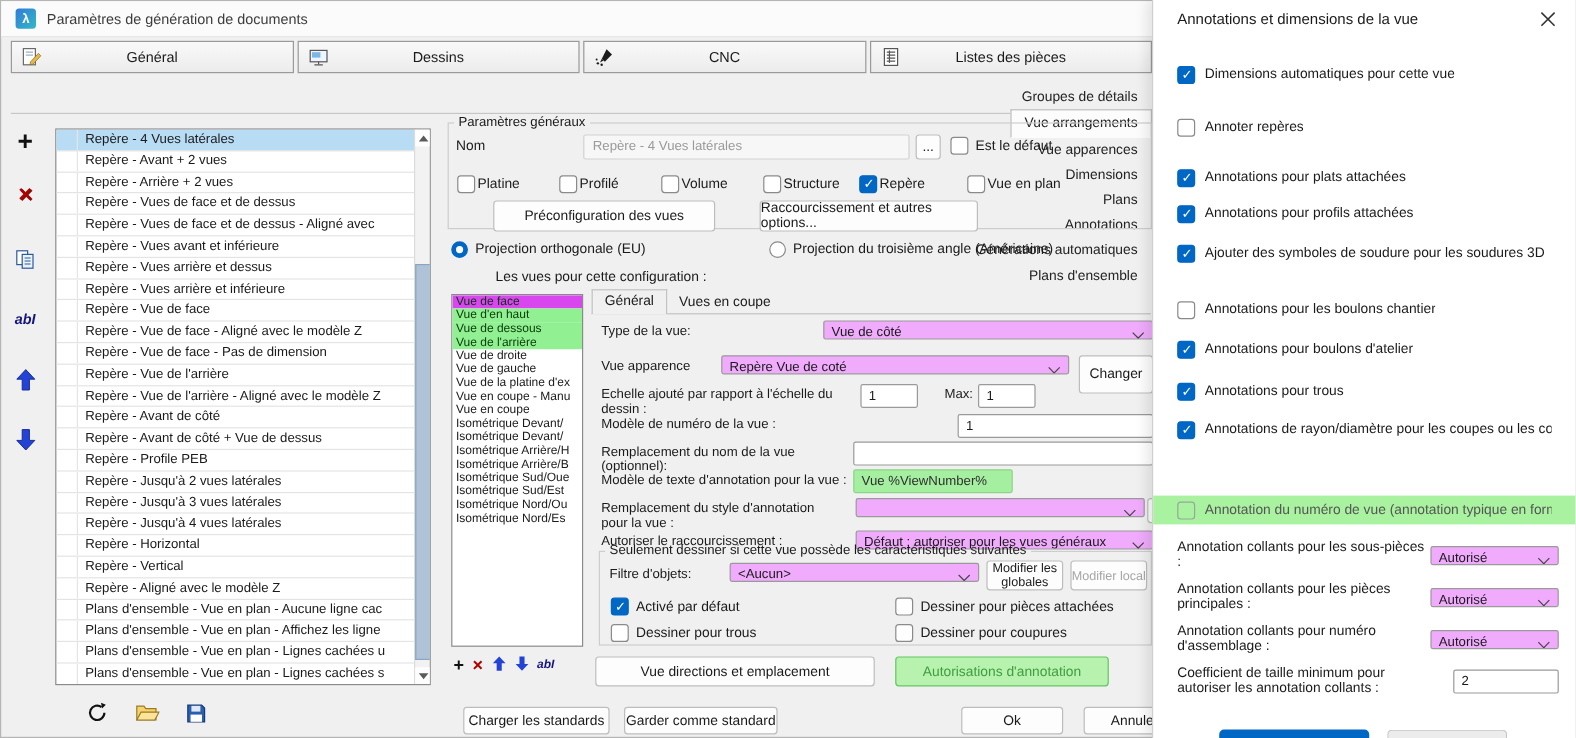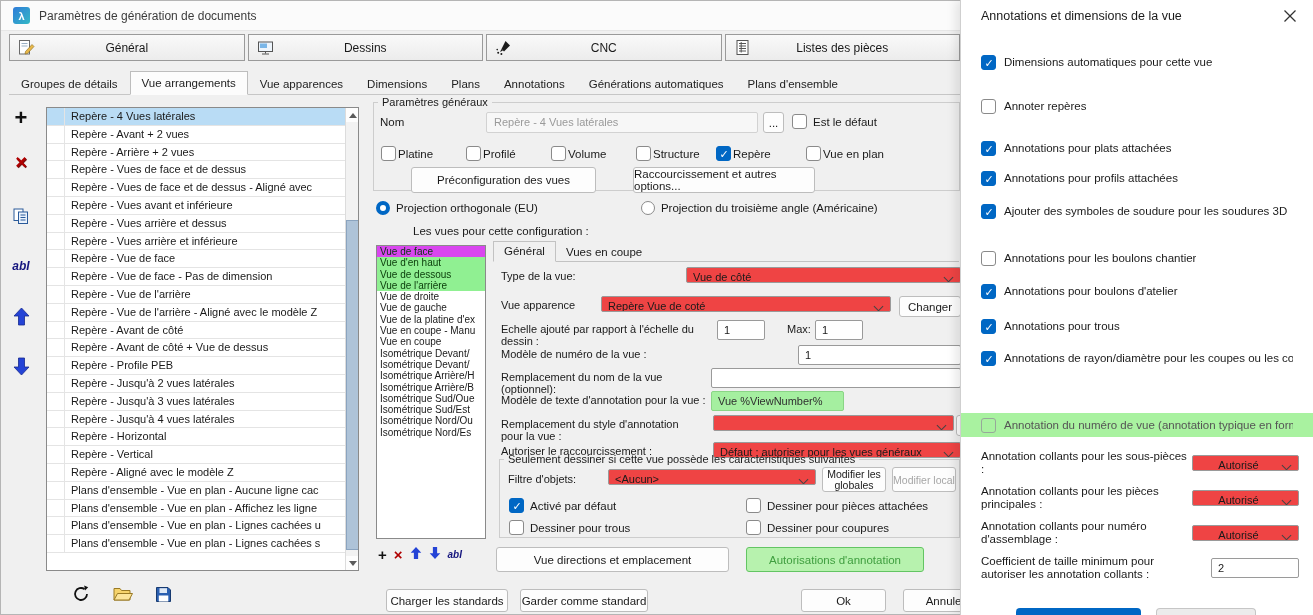--- a/index.html
+++ b/index.html
@@ -10,21 +10,21 @@
   
   .dialog { position:absolute; left:0; top:0; width:967px; height:615px; background:#f0f0f0; border:1px solid #b5b5b5; }
   .titlebar { position:absolute; left:0; top:0; width:100%; height:30px; background:#fbfbfb; border-bottom:1px solid #e6e6e6; display:flex; align-items:center; padding-left:12px; gap:9px; }
   .app-icon { width:17px; height:17px; border-radius:3px; background:linear-gradient(135deg,#2f7bd9 0%,#33b9c5 100%); color:#fff; font-size:11px; font-weight:bold; display:flex; align-items:center; justify-content:center; }
   .title-text { font-size:12px; color:#3c3c3c; }
 
   .main-tabs { position:absolute; left:8px; top:33px; width:951px; height:27px; display:flex; gap:3px; }
   .main-tab { flex:1; position:relative; border:1px solid #9a9a9a; background:linear-gradient(#f9f9f9,#ececec); display:flex; align-items:center; justify-content:center; font-size:12px; }
   .main-tab .tabicon { position:absolute; left:8px; top:4px; }
 
-  .sub-tabs { position:absolute; left:8px; top:69px; width:951px; height:25px; display:flex; align-items:flex-end; border-bottom:1px solid #c6c6c6; }
+  .sub-tabs { position:absolute; left:8px; top:69px; width:951px; height:25px; display:flex; align-items:flex-end; border-bottom:1px solid #c6c6c6;flex-direction:column; }
   .sub-tab { padding:4px 11px 5px 11px; font-size:11.5px; color:#222; border:1px solid transparent; border-bottom:none; margin-bottom:-1px; background:transparent; }
   .sub-tab.active { background:#fcfcfc; border-color:#bdbdbd; border-bottom:1px solid #fcfcfc; padding-top:5px; }
 
   
   .ltool { position:absolute; width:28px; text-align:center; }
   .icon-plus { left:6px; top:104px; font-size:22px; font-weight:bold; color:#111; }
   .icon-del  { left:6px; top:150px; font-size:20px; font-weight:bold; color:#b00000; text-shadow:1px 1px 0 #7a1010; }
   .icon-copy { left:6px; top:206px; }
   .icon-ren  { left:6px; top:258px; font-size:12px; font-weight:bold; color:#15157e; font-style:italic; }
   .icon-up   { left:6px; top:306px; }
@@ -60,21 +60,21 @@
   .gp-cbs div:nth-of-type(3){left:177px} .gp-cbs div:nth-of-type(4){left:262px}
   .gp-cbs div:nth-of-type(5){left:342px} .gp-cbs div:nth-of-type(6){left:432px}
 
   
   .cb { width:15px; height:15px; border:1px solid #8a8a8a; border-radius:3px; background:#fff; flex:none; position:relative; }
   .checked .cb { background:#0067c4; border-color:#0067c4; }
   .checked .cb::after { content:"\2713"; position:absolute; left:2.5px; top:0; color:#fff; font-size:11px; line-height:14px; }
   .radio { width:14px; height:14px; border-radius:50%; border:1px solid #8a8a8a; background:#fff; flex:none; }
   .on .radio { border:4.5px solid #0067c4; }
   .btn { background:#fdfdfd; border:1px solid #bdbdbd; border-radius:3px; font-size:11.5px; display:flex; align-items:center; justify-content:center; position:absolute; }
-  .sel { position:absolute; height:16px; background:#ef4444; border:1px solid #9a9a9a; border-radius:2px; font-size:11px; line-height:19px; padding:0 20px 0 6px; white-space:nowrap; overflow:hidden; }
+  .sel { position:absolute; height:16px; background:#f0abfc; border:1px solid #9a9a9a; border-radius:2px; font-size:11px; line-height:19px; padding:0 20px 0 6px; white-space:nowrap; overflow:hidden; }
   .sel::after { content:""; position:absolute; right:8px; top:6px; width:6px; height:6px; border-right:1.4px solid #444; border-bottom:1.4px solid #444; transform:rotate(45deg); }
   .inp { position:absolute; height:20px; background:#fff; border:1px solid #9a9a9a; border-radius:2px; font-size:11px; line-height:18px; padding:0 6px; }
 
   .mid-btn1 { left:410px; top:166px; width:185px; height:26px; }
   .mid-btn2 { left:632px; top:166px; width:182px; height:26px; }
   .radios { position:absolute; left:375px; top:200px; display:flex; }
   .radio-item { display:flex; gap:6px; align-items:center; font-size:11.5px; }
   .radio-item:nth-child(2) { margin-left:103px; }
   .views-heading { position:absolute; left:372px; top:224px; font-size:11.5px;padding-left:40px; }
 
@@ -126,21 +126,21 @@
   .rp-checks div:nth-of-type(3){margin-top:22px} .rp-checks div:nth-of-type(4){margin-top:10px}
   .rp-checks div:nth-of-type(5){margin-top:13px} .rp-checks div:nth-of-type(6){margin-top:27px}
   .rp-checks div:nth-of-type(7){margin-top:13px} .rp-checks div:nth-of-type(8){margin-top:15px}
   .rp-checks div:nth-of-type(9){margin-top:12px} .rp-checks div:nth-of-type(10){margin-top:45px}
   .rp-row.green { background:#a9f2a0; height:24px; }
   .rp-row.green .cb { border-color:#97a89a; background:transparent; }
   .rp-row.green .rlab { color:#555; }
   .rp-selects { position:absolute; left:0; right:0; top:450px; }
   .rp-srow { display:flex; align-items:center; padding:0 14px 0 20px; margin-bottom:9px; min-height:22px; }
   .rp-srow .slab { width:228px; font-size:11.5px; line-height:13px; }
-  .rp-srow .sel { position:relative; width:107px; flex:none;text-align:center; }
+  .rp-srow .sel { position:relative; width:107px; flex:none; }
   .rp-srow .inp { position:relative; width:88px; flex:none; margin-left:19px; line-height:19px; }
   .rp-x { width:14px; height:14px; }
   .rp-btn-blue { position:absolute; left:55px; bottom:0; width:125px; height:7px; background:#0067c4; border-radius:4px 4px 0 0; }
   .rp-btn-gray { position:absolute; left:195px; bottom:0; width:100px; height:7px; background:#ececec; border:1px solid #c6c6c6; border-bottom:none; border-radius:4px 4px 0 0; }
 </style>
 </head>
 <body>
 
 <div class="screen">
 
@@ -241,20 +241,21 @@
 
       <div class="cfg-row selected">Repère - 4 Vues latérales</div>
           <div class="cfg-row">Repère - Avant + 2 vues</div>
           <div class="cfg-row">Repère - Arrière + 2 vues</div>
           <div class="cfg-row">Repère - Vues de face et de dessus</div>
           <div class="cfg-row">Repère - Vues de face et de dessus - Aligné avec</div>
           <div class="cfg-row">Repère - Vues avant et inférieure</div>
           <div class="cfg-row">Repère - Vues arrière et dessus</div>
           <div class="cfg-row">Repère - Vues arrière et inférieure</div>
           <div class="cfg-row">Repère - Vue de face</div>
+          <div class="cfg-row">Repère - Vue de face - Aligné avec le modèle Z</div>
           <div class="cfg-row">Repère - Vue de face - Pas de dimension</div>
           <div class="cfg-row">Repère - Vue de l'arrière</div>
           <div class="cfg-row">Repère - Vue de l'arrière - Aligné avec le modèle Z</div>
           <div class="cfg-row">Repère - Avant de côté</div>
           <div class="cfg-row">Repère - Avant de côté + Vue de dessus</div>
           <div class="cfg-row">Repère - Profile PEB</div>
           <div class="cfg-row">Repère - Jusqu'à 2 vues latérales</div>
           <div class="cfg-row">Repère - Jusqu'à 3 vues latérales</div>
           <div class="cfg-row">Repère - Jusqu'à 4 vues latérales</div>
           <div class="cfg-row">Repère - Horizontal</div>
@@ -391,21 +392,21 @@
     </div>
 
     <div class="fields">
       <div class="frow f-type">
         <span class="flabel">Type de la vue:</span>
         <span class="sel" style="left:187px;top:0;width:275px">Vue de côté</span>
       </div>
       <div class="frow f-app">
         <span class="flabel">Vue apparence</span>
         <span class="sel" style="left:102px;top:0;width:290px">Repère Vue de coté</span>
-        <span class="btn" style="left:400px;top:0;width:62px;height:21px;position:absolute">Changer</span>
+        <span class="btn" style="left:400px;top:0;width:62px;height:32px;position:absolute">Changer</span>
       </div>
       <div class="frow f-scale">
         <span class="flabel">Echelle ajouté par rapport à l'échelle du dessin :</span>
         <span class="inp" style="left:218px;top:0;width:48px">1</span>
         <span class="flabel" style="left:288px;width:30px">Max:</span>
         <span class="inp" style="left:316px;top:0;width:48px">1</span>
       </div>
       <div class="frow f-num">
         <span class="flabel">Modèle de numéro de la vue :</span>
         <span class="inp" style="left:299px;top:0;width:163px">1</span>

